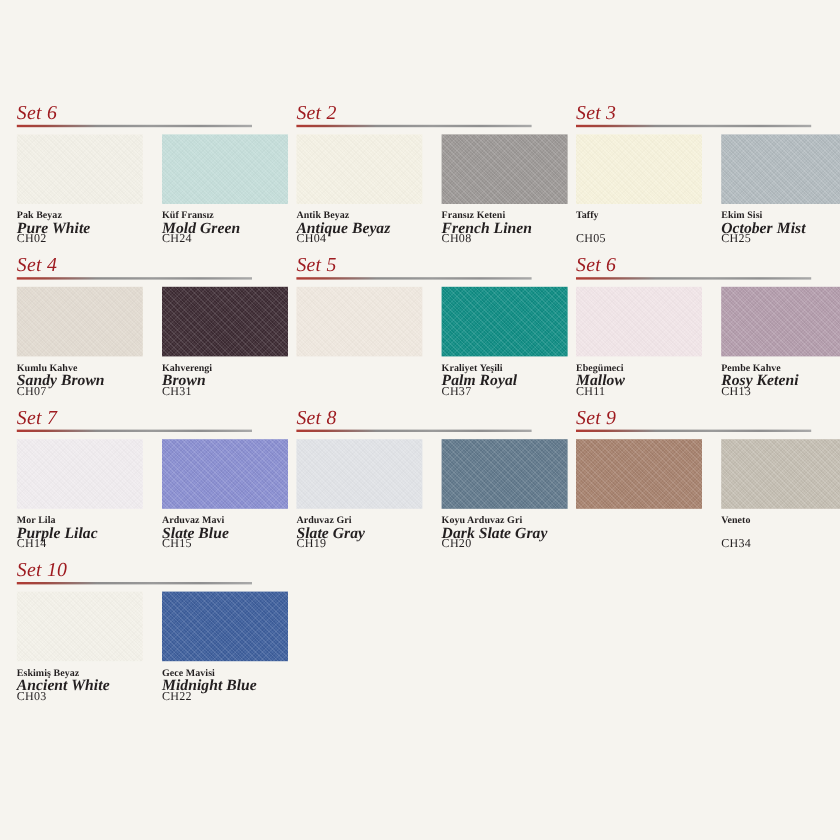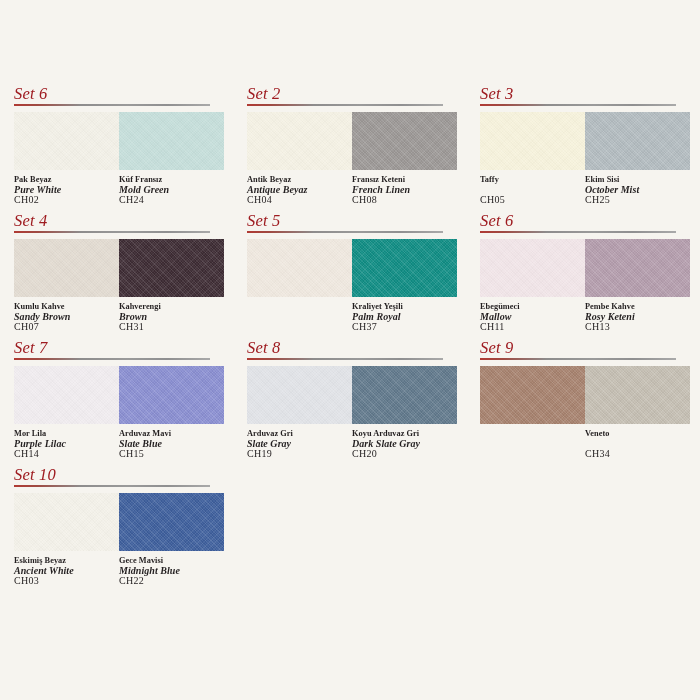--- a/index.html
+++ b/index.html
@@ -53,21 +53,21 @@
     height: 2px;
     width: 196px;
     margin: 0 0 6px 0;
     background: linear-gradient(to right,
                 #b03a33 0%, #9f4a42 12%, #8d8c8c 34%,
                 #9a9a9a 58%, #8f8f90 78%, #a9a9a9 100%);
   }
 
   .swatch-row {
     display: flex;
-    gap: 0;
+    gap: 16px;
   }
 
   .chip-col {
     width: 105px;
   }
 
   .chip {
     position: relative;
     width: 105px;
     height: 58px;
@@ -119,21 +119,21 @@
     font-size: 8.3px;
     font-weight: 700;
     color: #231f20;
     line-height: 10px;
     white-space: nowrap;
     letter-spacing: 0.05px;
   }
 
   .label-en {
     font-family: "Liberation Serif", serif;
-    font-size: 10px;
+    font-size: 13px;
     font-style: italic;
     font-weight: 700;
     color: #231f20;
     line-height: 10px;
     white-space: nowrap;
     letter-spacing: 0.05px;
     min-height: 10px;
   }
 
   .label-code {

